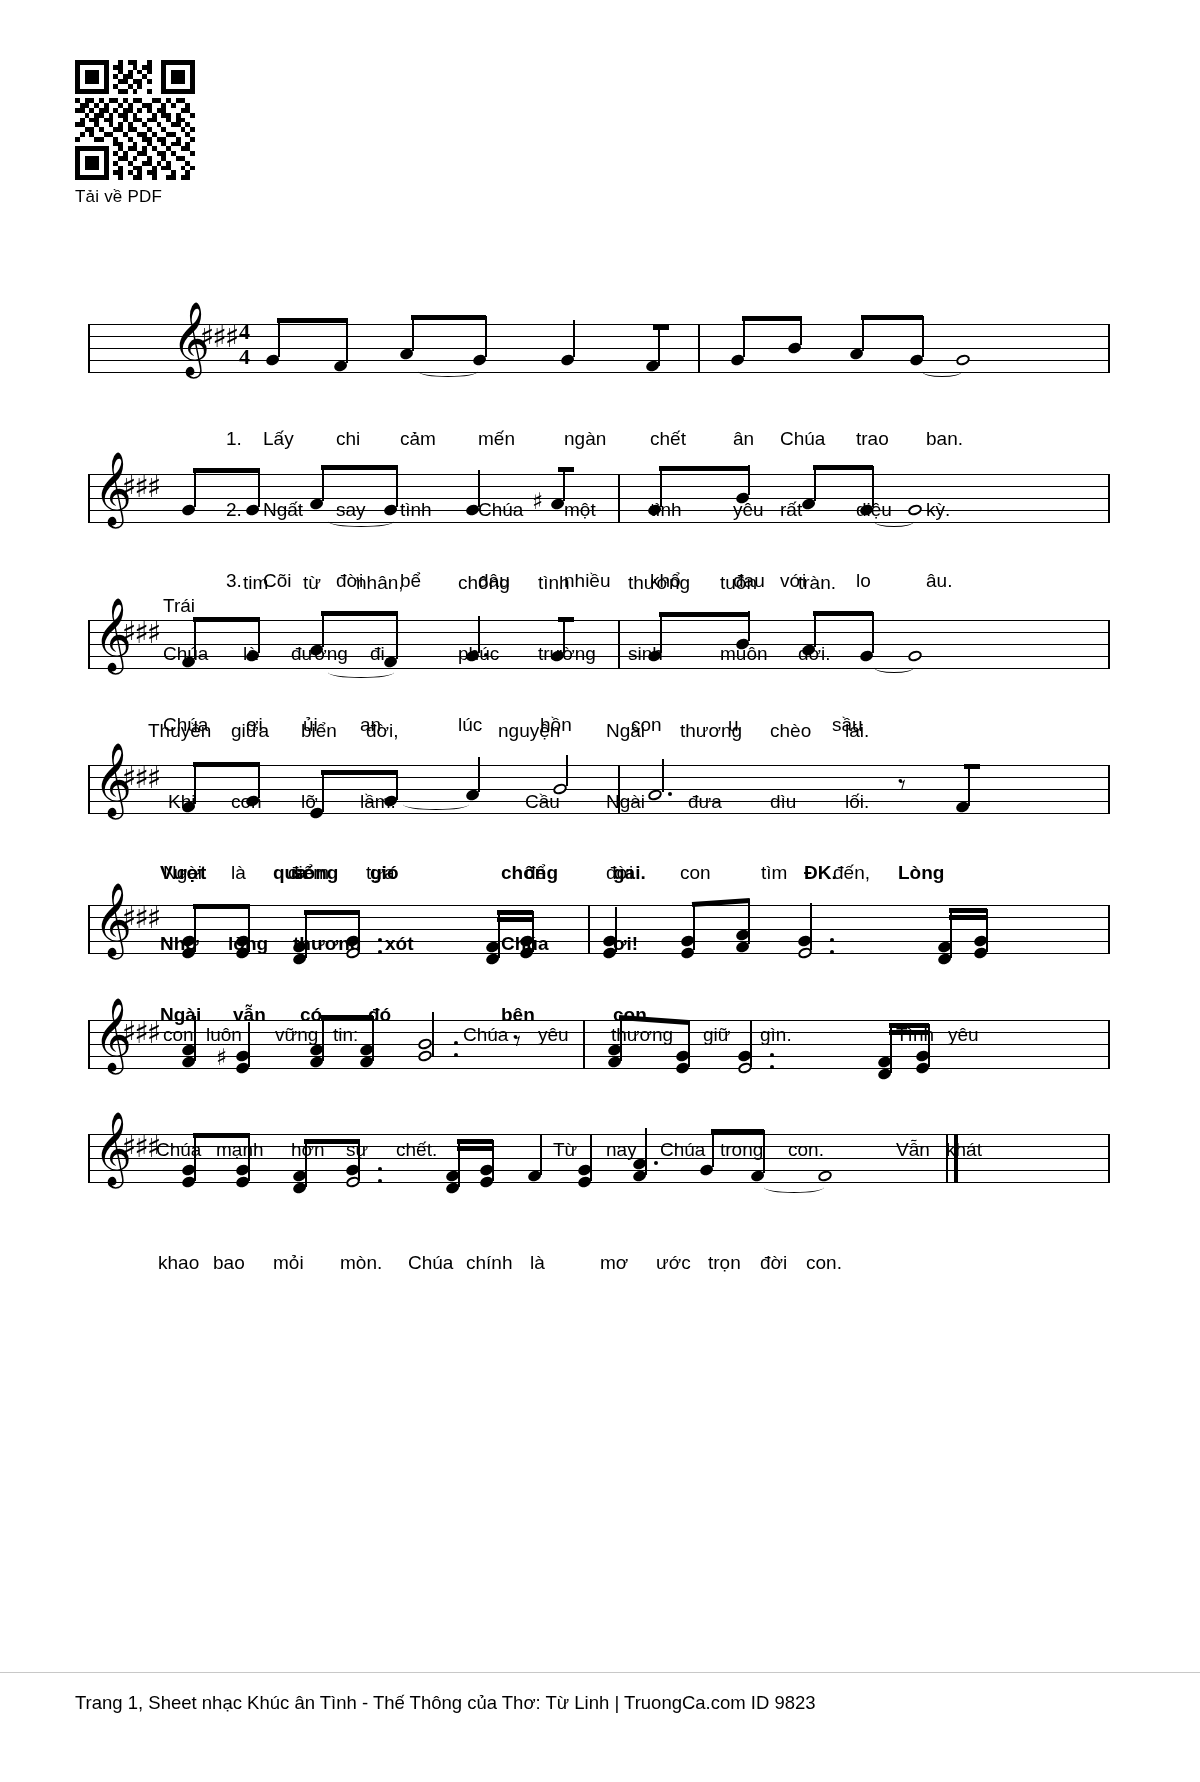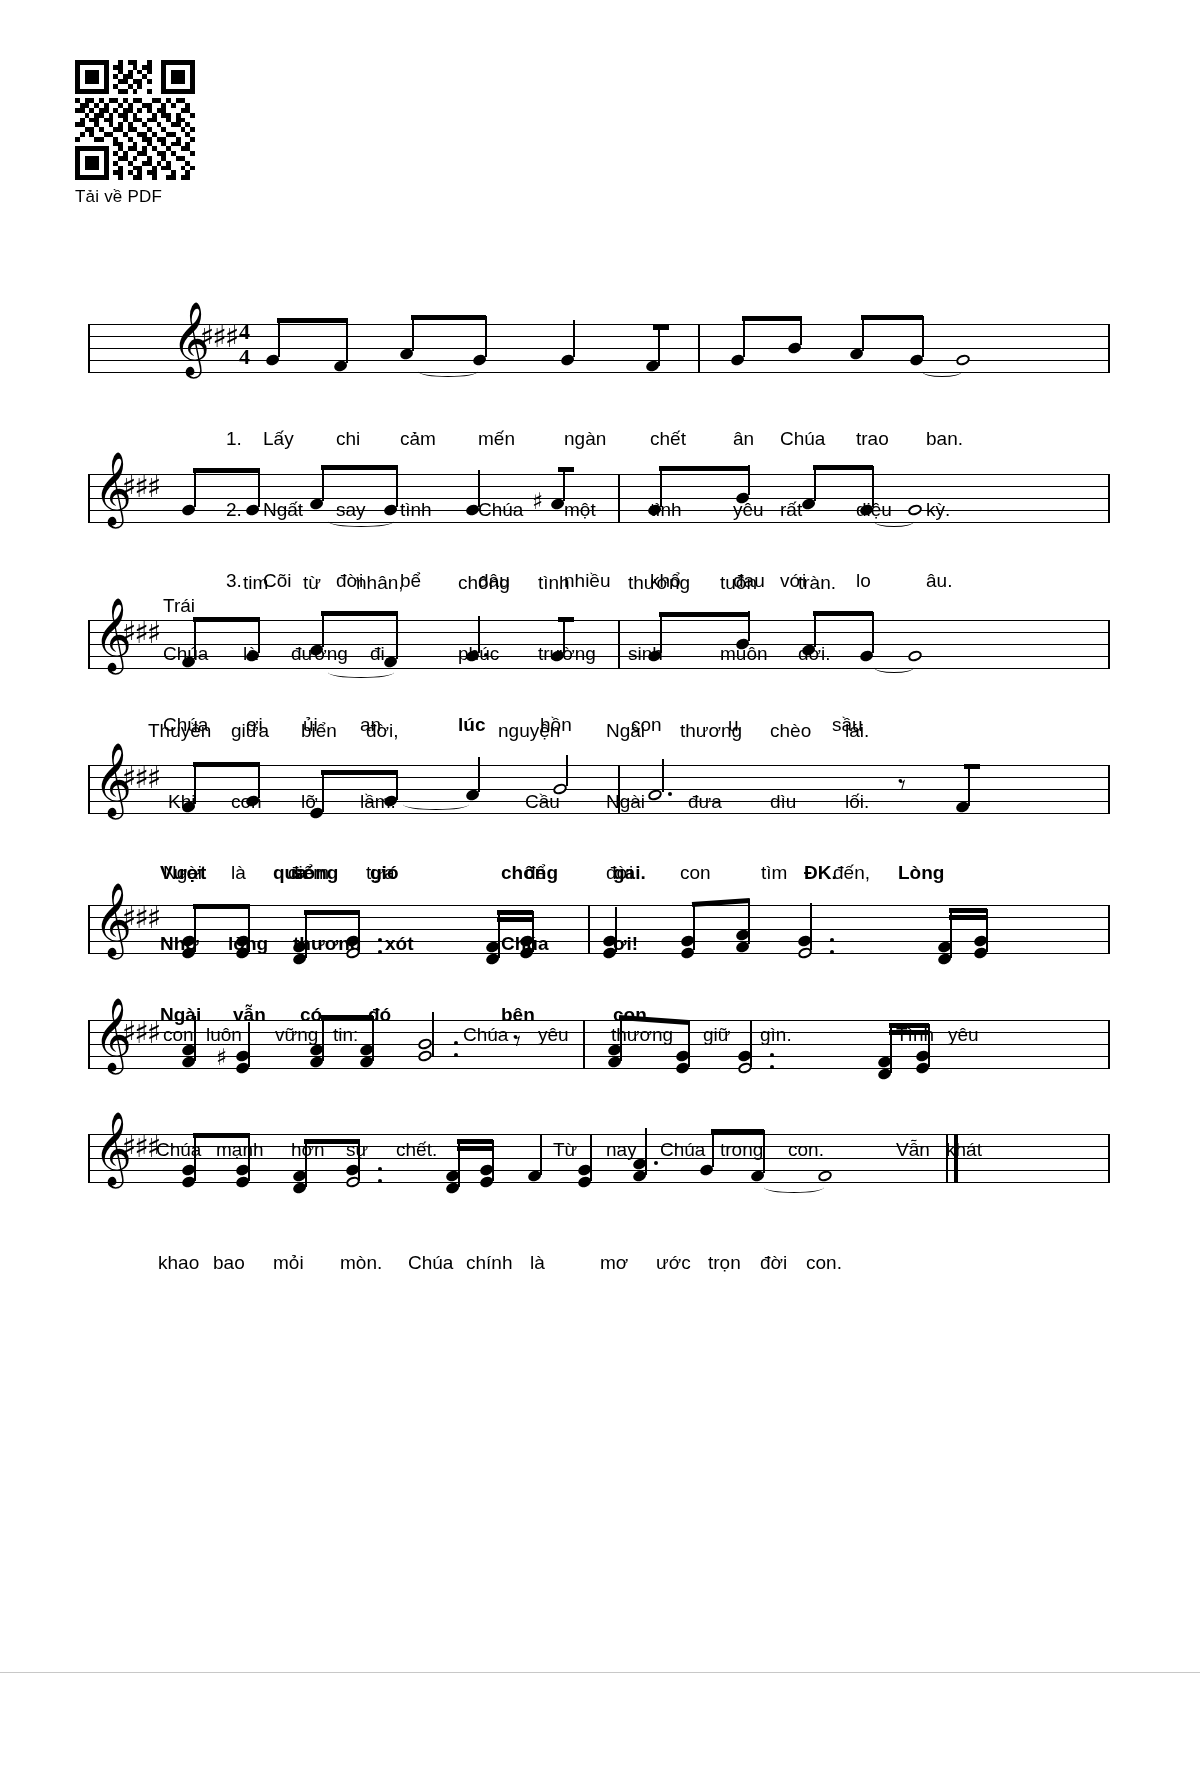--- a/index.html
+++ b/index.html
@@ -549,21 +549,21 @@
       <span class="syl" style="left:450px;">trường</span>
       <span class="syl" style="left:540px;">sinh</span>
       <span class="syl" style="left:632px;">muôn</span>
       <span class="syl" style="left:710px;">đời.</span>
     </div>
     <div class="lyric-line">
       <span class="syl" style="left:75px;">Chúa</span>
       <span class="syl" style="left:158px;">ơi</span>
       <span class="syl" style="left:215px;text-align:right;">ủi</span>
       <span class="syl" style="left:272px;">an</span>
-      <span class="syl" style="left:370px;font-weight:bold;">lúc</span>
+      <span class="syl" style="left:370px;">lúc</span>
       <span class="syl" style="left:452px;">hồn</span>
       <span class="syl" style="left:543px;">con</span>
       <span class="syl" style="left:640px;">u</span>
       <span class="syl" style="left:744px;">sầu</span>
     </div>
   </div>
 
   <div class="system" style="top:620px;">
     <div class="staff">
       <div class="line"></div>
@@ -973,14 +973,15 @@
       <span class="syl" style="left:442px;">là</span>
       <span class="syl" style="left:512px;">mơ</span>
       <span class="syl" style="left:568px;">ước</span>
       <span class="syl" style="left:620px;">trọn</span>
       <span class="syl" style="left:672px;">đời</span>
       <span class="syl" style="left:718px;">con.</span>
     </div>
   </div>
 
   <div class="footer-rule"></div>
+  <div class="footer">Trang 1, Sheet nhạc Khúc ân Tình - Thế Thông của Thơ: Từ Linh  | TruongCa.com ID 9823</div>
 
 </div>
 
 </body></html>

